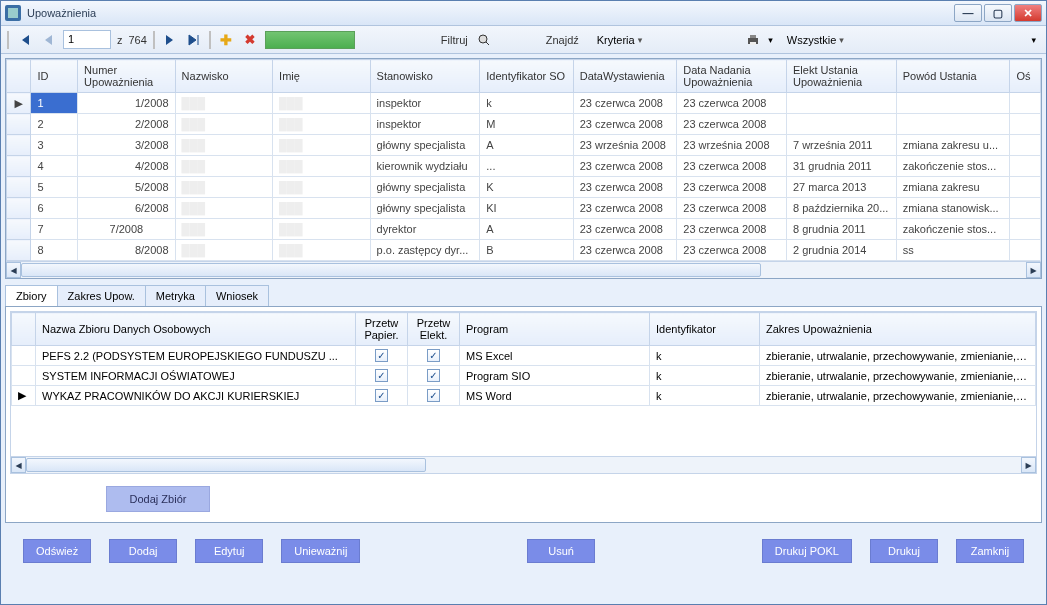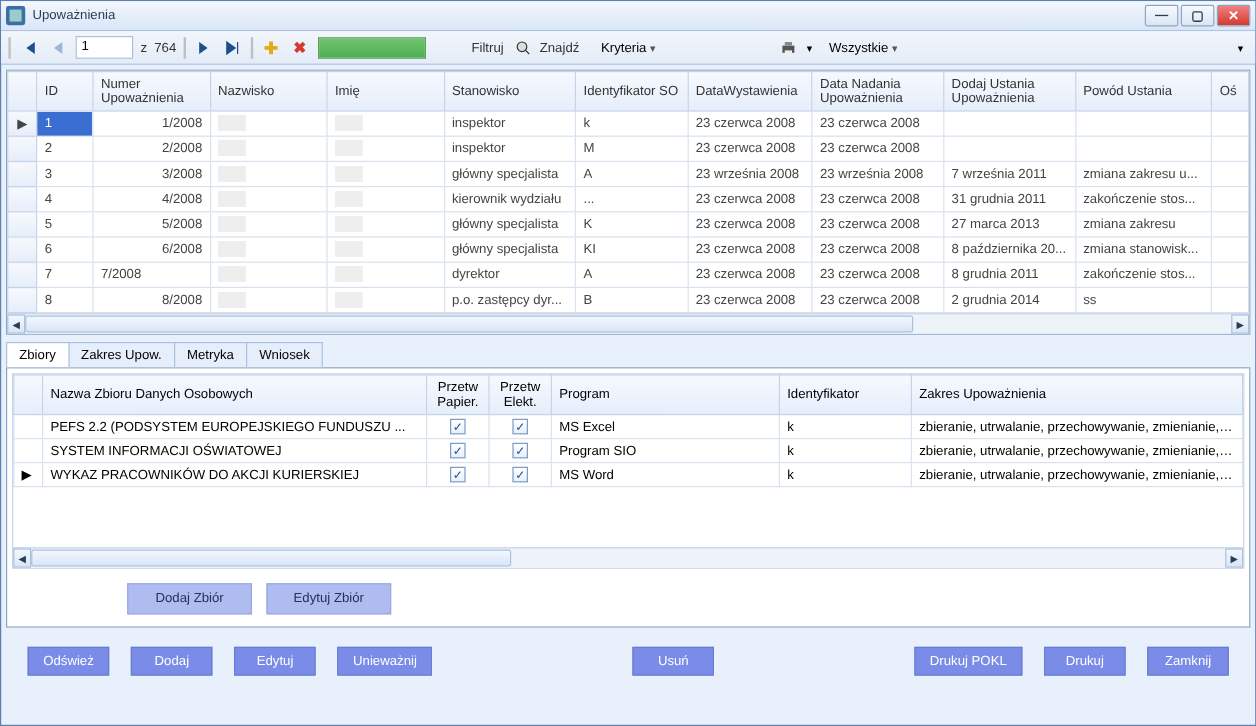--- a/index.html
+++ b/index.html
@@ -13,21 +13,21 @@
 .winbtn { width: 28px; height: 18px; background: linear-gradient(#f6f9fd,#dce6f3); border: 1px solid #8ca6c5; border-radius: 2px; display: flex; align-items: center; justify-content: center; font-weight: bold; color: #2b3d55; cursor: pointer; }
 .winbtn.close { background: linear-gradient(#f08080,#d43a2f); color: #fff; }
 .toolbar { height: 28px; background: linear-gradient(#f2f6fc,#e4ecf7); display: flex; align-items: center; padding: 0 6px; gap: 6px; border-bottom: 1px solid #b0c4de; }
 .tb-sep { width: 2px; height: 18px; background: #c0c0c0; }
 .tb-btn { width: 18px; height: 18px; display: flex; align-items: center; justify-content: center; color: #1e4e8c; cursor: pointer; }
 .tb-field { background: #fff; border: 1px solid #a9c1de; height: 19px; padding: 0 4px; line-height: 17px; }
 .tb-text { color: #333; }
 .tb-plus { color: #e6a817; font-weight: bold; font-size: 14px; }
 .tb-x { color: #d43a2f; font-weight: bold; font-size: 13px; }
 .prog { width: 90px; height: 18px; background: linear-gradient(#72c472,#4caf50); border: 1px solid #5aa05a; }
-.tb-link { color: #333; cursor: pointer; }
+.tb-link { color: #333; cursor: pointer; margin-left: 48px; }
 .tb-dd { display:flex; align-items:center; gap:3px; cursor:pointer;margin-left:12px; }
 .tb-dd::after { content:"▾"; font-size:9px; color:#555; }
 .content { flex: 1; padding: 4px 4px 21px 4px; display: flex; flex-direction: column; gap: 6px; overflow: hidden; }
 .grid-wrap { border: 1px solid #8ca6c5; background: #fff; }
 .grid { width: 100%; border-collapse: collapse; table-layout: fixed; }
 .grid th { background: linear-gradient(#f6f9fd,#e6eefb); border: 1px solid #c5d4e9; text-align: left; padding: 4px 6px; font-weight: normal; color: #333; height: 32px; vertical-align: middle; }
 .grid td { border: 1px solid #d8e2ef; padding: 3px 6px; color: #444; height: 21px; white-space: nowrap; overflow: hidden; text-overflow: ellipsis; }
 .grid .rowhdr { width: 24px; background: linear-gradient(#f6f9fd,#e6eefb); border: 1px solid #c5d4e9; text-align:center; }
 .grid .sel { background: #3a6ed0; color: #fff; }
 .redact { color: #eee; }
@@ -143,21 +143,21 @@
             <tr>
           <th class="rowhdr"></th>
           <th>ID</th>
           <th>Numer Upoważnienia</th>
           <th>Nazwisko</th>
           <th>Imię</th>
           <th>Stanowisko</th>
           <th>Identyfikator SO</th>
           <th>DataWystawienia</th>
           <th>Data Nadania Upoważnienia</th>
-          <th>Dodaj Ustania Upoważnienia</th>
+          <th>Elekt Ustania Upoważnienia</th>
           <th>Powód Ustania</th>
           <th>Oś</th>
         </tr>
           </thead>
         <tbody id="grid-body">
             <tr>
               <td class="rowhdr">▶</td>
               <td class="sel">1</td>
               <td style="text-align: right;">1/2008</td>
               <td><span class="redact">███</span></td>
@@ -236,21 +236,21 @@
               <td>KI</td>
               <td>23 czerwca 2008</td>
               <td>23 czerwca 2008</td>
               <td>8 października 20...</td>
               <td>zmiana stanowisk...</td>
               <td></td>
             </tr>
             <tr>
               <td class="rowhdr"></td>
               <td>7</td>
-              <td style="text-align: left; margin-top: 25px;">7/2008</td>
+              <td style="text-align: center; margin-top: 25px;">7/2008</td>
               <td><span class="redact">███</span></td>
               <td><span class="redact">███</span></td>
               <td>dyrektor</td>
               <td>A</td>
               <td>23 czerwca 2008</td>
               <td>23 czerwca 2008</td>
               <td>8 grudnia 2011</td>
               <td>zakończenie stos...</td>
               <td></td>
             </tr>
@@ -339,21 +339,20 @@
           </table>
           <div style="height:50px;"></div>
           <div class="hscroll">
             <div class="arrow l">◀</div>
             <div class="thumb" style="width:400px;"></div>
             <div class="arrow r">▶</div>
           </div>
         </div>
         <div class="panel-buttons">
           <button class="pbtn">Dodaj Zbiór</button>
-          <button class="pbtn">Edytuj Zbiór</button>
         </div>
       </div>
     </div>
 
     <div class="bottom-buttons">
       <button class="bbtn">Odśwież</button>
       <button class="bbtn">Dodaj</button>
       <button class="bbtn">Edytuj</button>
       <button class="bbtn">Unieważnij</button>
       <div class="spacer"></div>

